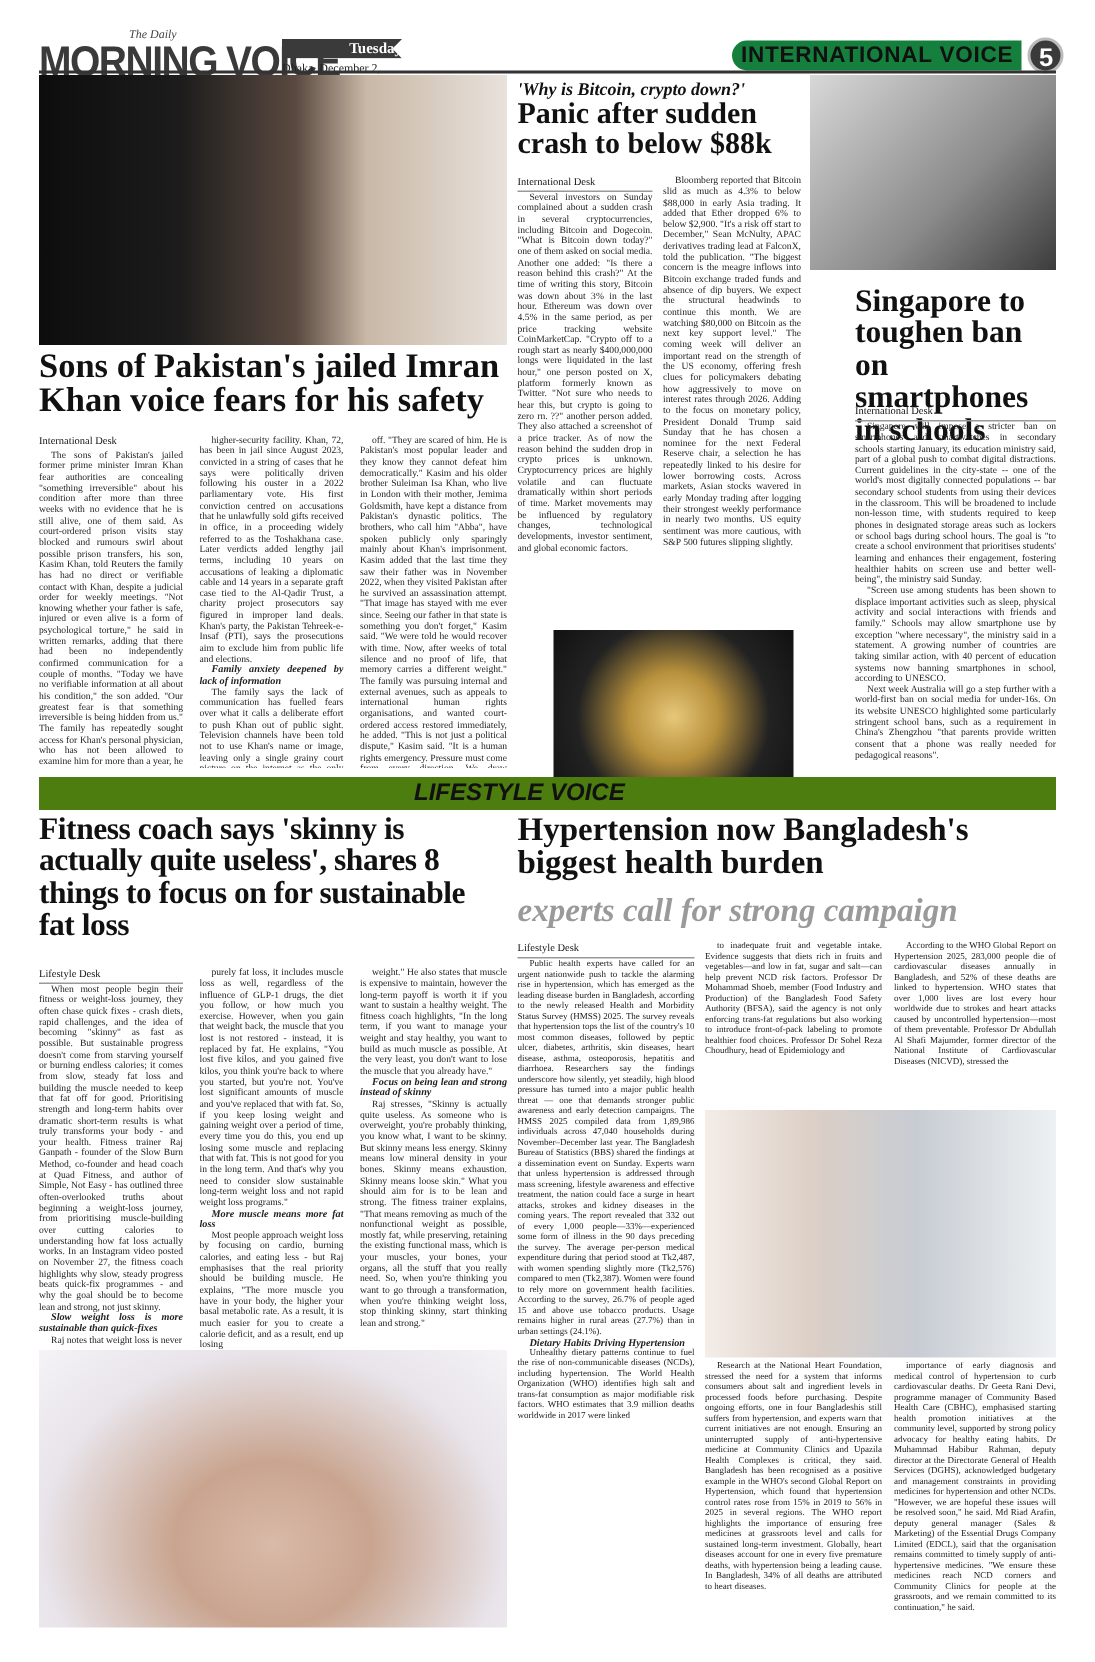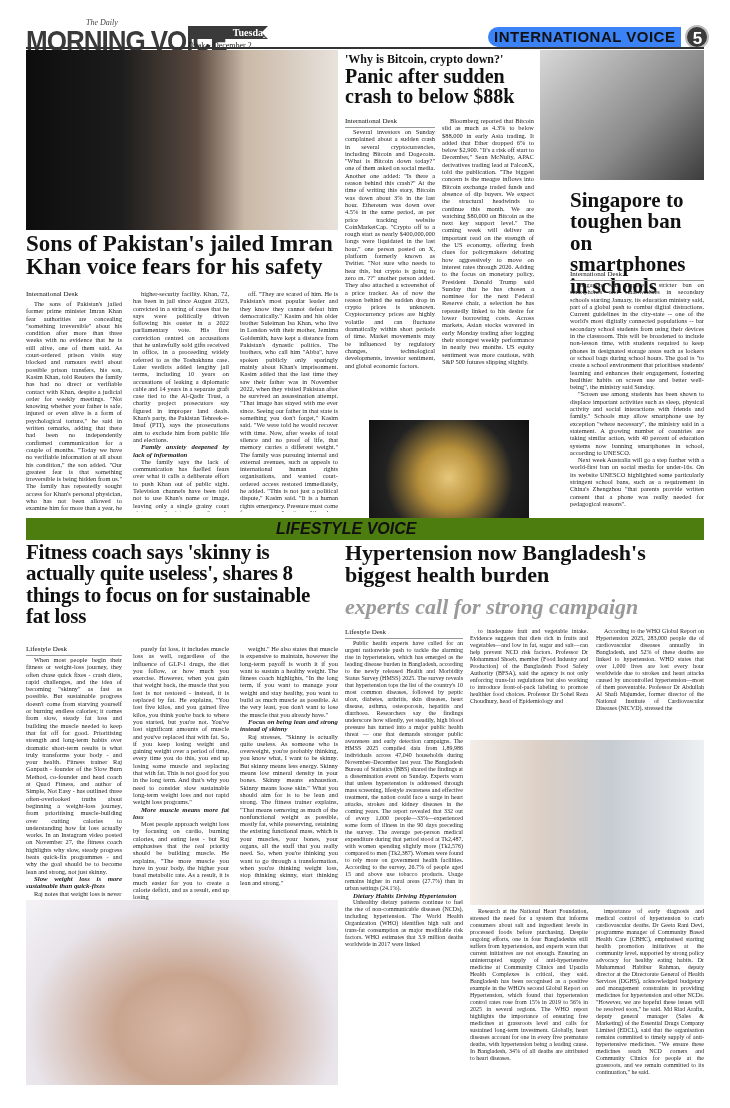--- a/index.html
+++ b/index.html
@@ -5,31 +5,31 @@
 *{box-sizing:border-box;margin:0;padding:0}
 body{width:730px;height:1108px;background:#fff;font-family:"Liberation Serif",serif;color:#111;position:relative;overflow:hidden}
 .abs{position:absolute}
 .masthead-logo{left:26px;top:24px;width:160px;height:30px;display:flex;align-items:flex-end}
 .logo-word{font-family:"Liberation Sans",sans-serif;font-weight:900;font-size:26px;letter-spacing:-1px;color:#3a3a3a;line-height:26px;transform:scaleY(1.1)}
 .logo-small{position:absolute;left:60px;top:-6px;font-size:8px;font-style:italic;font-weight:normal;color:#444}
 .date-box{left:188px;top:26px;width:80px}
 .day-tag{background:#3a3a3a;color:#fff;font-weight:bold;font-size:10px;text-align:right;height:13px;line-height:13px;clip-path:polygon(0 0,100% 0,92% 50%,100% 100%,0 100%)}
 .date-line{font-size:8px;margin-top:2px;color:#222}
 .section-tag{left:488px;top:26px;height:22px;display:flex;align-items:center}
-.section-label{font-family:"Liberation Sans",sans-serif;font-weight:bold;font-size:15px;background:#3b82f6;border-radius:10px 0 0 10px;padding:0 6px;height:20px;line-height:20px;color:#111;letter-spacing:0.5px}
+.section-label{font-family:"Liberation Sans",sans-serif;font-weight:bold;font-size:15px;background:#15803d;border-radius:10px 0 0 10px;padding:0 6px;height:20px;line-height:20px;color:#111;letter-spacing:0.5px}
 .page-num{width:24px;height:24px;border-radius:50%;background:#3a3a3a;color:#fff;font-family:"Liberation Sans",sans-serif;font-weight:bold;font-size:17px;text-align:center;line-height:24px;margin-left:4px;border:2px solid #bbb}
 .rule{left:26px;top:47px;width:678px;height:2px;background:#333}
 .photo{background:#999;overflow:hidden}
 .photo-imran{left:26px;top:50px;width:312px;height:180px;background:linear-gradient(90deg,#0d0d0d 0%,#1c1c1c 30%,#5a4a40 55%,#c9b8a6 70%,#e8e2dc 100%)}
 .photo-phone{left:540px;top:50px;width:164px;height:130px;background:linear-gradient(135deg,#d8d8d8,#8a8a8a 60%,#3c3c3c)}
 .photo-bitcoin{left:369px;top:420px;width:160px;height:105px;background:radial-gradient(circle at 50% 55%,#e6c77a 0%,#b8913c 30%,#222 65%,#111 100%)}
 .photo-bp{left:340px;top:740px;width:364px;height:165px;background:linear-gradient(90deg,#f4ede8 0%,#dccfc6 30%,#c7ccd3 60%,#eef1f3 100%)}
 .photo-fit{left:26px;top:900px;width:312px;height:185px;background:radial-gradient(ellipse at 50% 70%,#d9b9a8 0%,#c9a590 30%,#e8e4ea 70%,#f5f3f6 100%)}
 .headline{font-weight:bold;color:#111;line-height:1.02}
-.kicker{font-weight:bold}
+.kicker{font-style:italic;font-weight:bold}
 .desk{font-weight:normal;font-size:7px;border-bottom:1px solid #999;padding-bottom:2px}
 .col{font-size:6.4px;line-height:7.3px;text-align:justify;color:#222;overflow:hidden}
 .col p{text-indent:8px}
 .col .sub{font-weight:bold;font-style:italic;text-indent:8px;font-size:6.8px}
 .lifestyle-bar{left:26px;top:518px;width:678px;height:22px;background:#4d7c0f}
 .lifestyle-label{right:40px;top:0;font-family:"Liberation Sans",sans-serif;font-weight:bold;font-style:italic;font-size:16px;line-height:22px;color:#111}
 .grey-sub{font-family:"Liberation Serif",serif;font-style:italic;font-weight:bold;color:#9a9a9a}
 </style>
 </head>
 <body>

